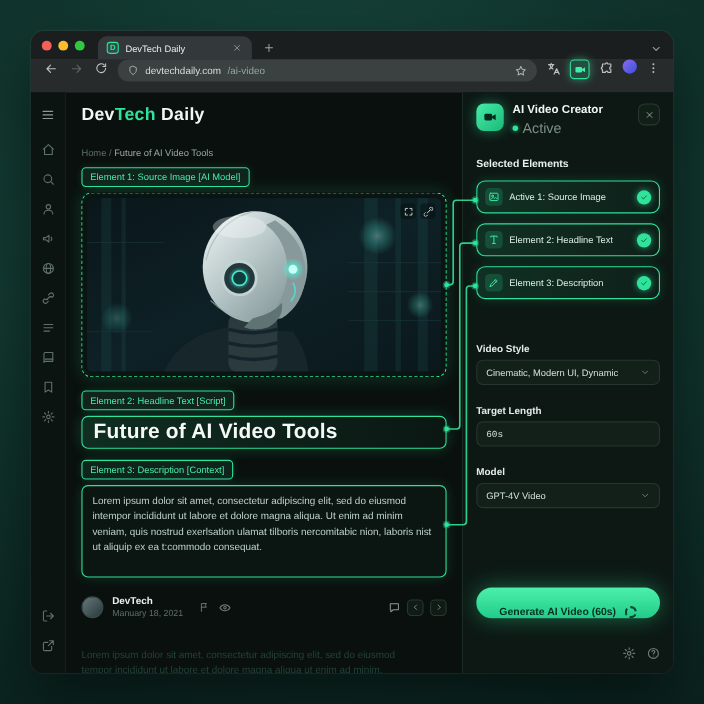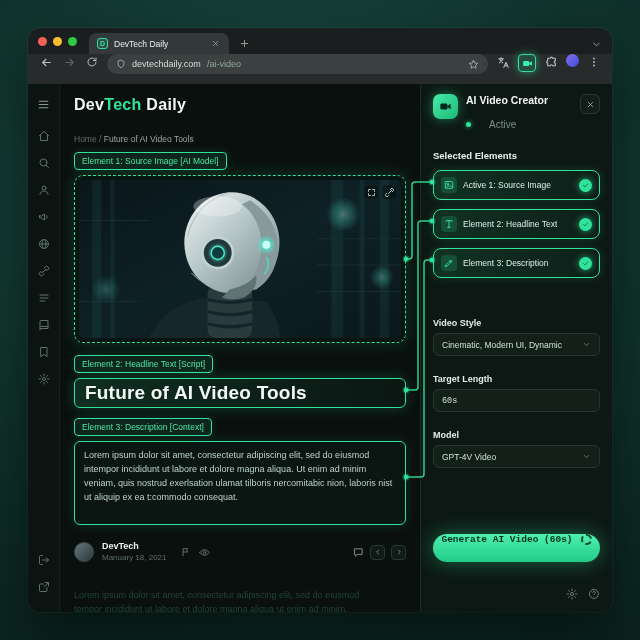--- a/index.html
+++ b/index.html
@@ -85,21 +85,21 @@
   .navbtn{width:15px;height:15px;border:1px solid #273831;border-radius:4px;display:flex;align-items:center;
     justify-content:center;color:#9fb0a9;background:#101b16}
   .more{margin-top:26px;font-size:9px;line-height:1.5;color:#21443a;padding-right:20px}
 
   
   .panel{width:192px;background:#0d1814;border-left:1px solid #1b2a23;position:relative;padding:0 12px;flex:none}
   .phead{margin-top:10px;display:flex;align-items:flex-start;gap:8px}
   .pvicon{width:25px;height:25px;border-radius:7px;background:linear-gradient(135deg,#45eda8,#1cb878);
     color:#052a1d;display:flex;align-items:center;justify-content:center;box-shadow:0 0 12px rgba(47,227,155,.45);flex:none}
   .ptitle{font-size:10.5px;font-weight:bold;color:#f0f6f3;line-height:13px}
-  .pstatus{display:flex;align-items:center;gap:18px;font-size:10px;color:#7c8f86;margin-top:12px}
+  .pstatus{display:flex;align-items:center;gap:4px;font-size:13px;color:#7c8f86;margin-top:2px}
   .sdot{width:5px;height:5px;border-radius:50%;background:#2fe39b;box-shadow:0 0 5px rgba(47,227,155,.8)}
   .pclose{width:20px;height:20px;border-radius:6px;border:1px solid #27382f;background:#121e18;color:#a7b6af;
     display:flex;align-items:center;justify-content:center;margin-left:auto;flex:none}
   .psec{margin-top:20px;font-size:9.5px;font-weight:bold;color:#e8efec}
   .ebtn{margin-top:9px;height:30px;border:1px solid #2fe39b;border-radius:8px;display:flex;align-items:center;
     gap:6px;padding:0 7px;background:linear-gradient(90deg,rgba(47,227,155,.12),rgba(47,227,155,.04));
     box-shadow:0 0 10px rgba(47,227,155,.18)}
   .chip{width:16px;height:16px;border-radius:4px;background:rgba(47,227,155,.18);color:#3cf0ab;
     display:flex;align-items:center;justify-content:center;flex:none}
   .elabel{font-size:8.5px;color:#ddeee6;white-space:nowrap;overflow:hidden;text-overflow:ellipsis}
@@ -107,21 +107,21 @@
     justify-content:center;margin-left:auto;flex:none;box-shadow:0 0 7px rgba(47,227,155,.7)}
   .flabel{margin-top:18px;font-size:9px;font-weight:bold;color:#e4ece8}
   .flabel.first{margin-top:40px}
   .fld{margin-top:5px;height:23px;border-radius:6px;background:#131f19;border:1px solid #25362d;display:flex;
     align-items:center;padding:0 8px;font-size:8.5px;color:#cfe0d7;gap:5px}
   .fld .cv{margin-left:auto;color:#7c8f86}
   .fld input{background:transparent;border:0;outline:0;color:#cfe0d7;font-size:8.5px;width:100%;
     font-family:Liberation Mono, monospace}
   .generate{position:absolute;left:12px;right:12px;bottom:50px;height:28px;border-radius:14px;border:0;
     background:linear-gradient(180deg,#4df0ad,#21cc88);color:#05301f;font-weight:bold;font-size:9.5px;
-    font-family:Liberation Mono, monospace;display:flex;align-items:flex-start;justify-content:center;gap:8px;
+    font-family:Liberation Sans, sans-serif;display:flex;align-items:flex-end;justify-content:center;gap:8px;
     box-shadow:0 0 20px rgba(47,227,155,.4);cursor:pointer}
   .spinner{width:11px;height:11px;border-radius:50%;border:2px dashed rgba(5,48,31,.85);animation:spin 2.4s linear infinite}
   @keyframes spin{to{transform:rotate(360deg)}}
   .pfoot{position:absolute;right:12px;bottom:12px;display:flex;gap:10px;color:#6d7f77}
 
   
   .connectors{position:absolute;inset:0;pointer-events:none;z-index:6}
 </style>
 </head>
 <body>

